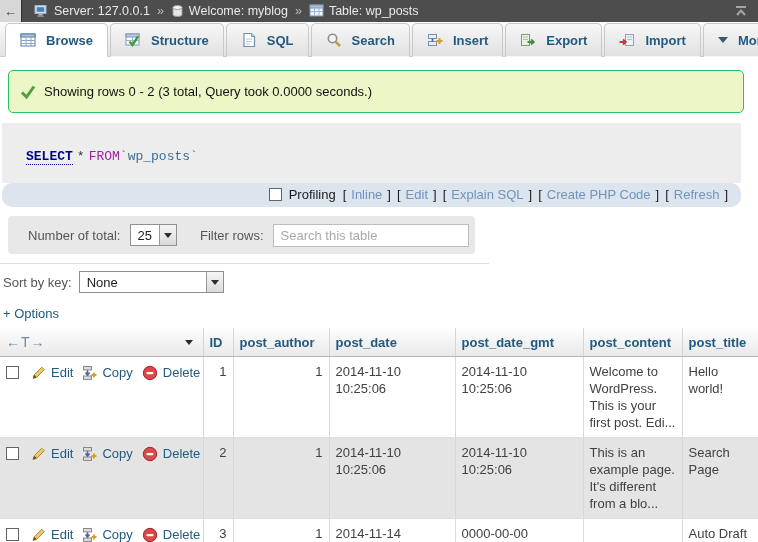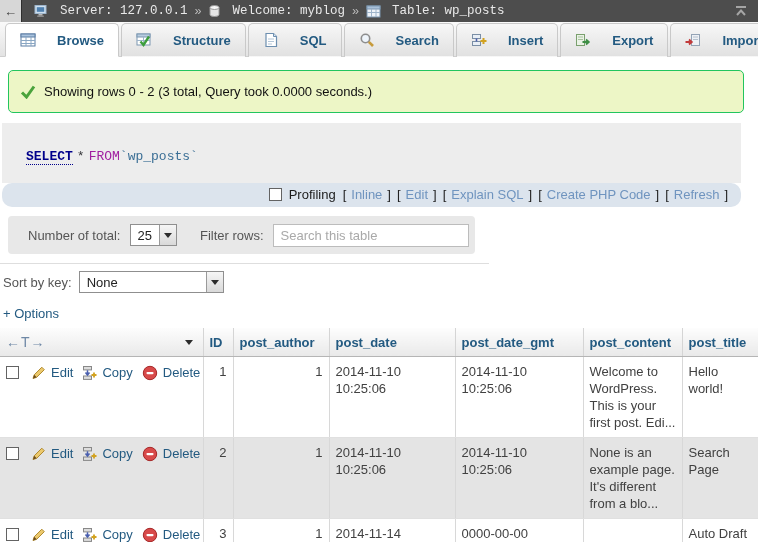--- a/index.html
+++ b/index.html
@@ -16,32 +16,32 @@
   .topbar {
     height: 22px; background: #4d4d4d; color: #e9e9e9;
     display: flex; align-items: center; font-size: 12.5px;
   }
   .nav-toggle {
     width: 22px; height: 22px; background: #d7d7d7; color: #3c3c3c;
     display: flex; align-items: center; justify-content: center;
     border-right: 1px solid #2e2e2e; cursor: pointer; font-size: 13px;
   }
   .crumbs { display: flex; align-items: center; gap: 5px; margin-left: 12px; }
-  .crumb { display: flex; align-items: flex-end; gap: 11px; cursor: pointer; font-family: Liberation Mono, monospace; }
+  .crumb { display: flex; align-items: flex-start; gap: 5px; cursor: pointer; }
   .crumb svg { display: block; }
   .sep { color: #bdbdbd; padding: 0 2px; }
   .collapse-btn { margin-left: auto; margin-right: 10px; cursor: pointer; display: flex; }
   
   .tabbar {
     height: 35px; background: linear-gradient(#fafafa, #e3e3e3);
     border-bottom: 1px solid #cfcfcf;
     display: flex; align-items: flex-end; padding-left: 5px;
   }
   .tab {
-    display: flex; align-items: center; gap: 21px;
+    display: flex; align-items: center; gap: 10px;
     height: 34px; margin-bottom: -1px; padding: 0 14px;
     font-weight: bold; font-size: 13px; color: #235a81;
     border: 1px solid #c9c9c9; border-bottom: 1px solid transparent;
     border-radius: 5px 5px 0 0;
     background: linear-gradient(#f7f7f7, #e1e1e1);
     margin-right: 2px; cursor: pointer; white-space: nowrap;
   }
   .tab.active { background: #fff; border-bottom: 1px solid #fff; }
   .tab svg { display: block; }
   .tri-down {
@@ -436,21 +436,21 @@
               <rect x="4.4" y="6.9" width="7.2" height="2.3" rx="1.1" fill="#fff"></rect>
             </svg>
           </span>
           <a>Delete</a>
         </span>
       </td>
       <td class="num">2</td>
       <td class="num">1</td>
       <td>2014-11-10 10:25:06</td>
       <td>2014-11-10 10:25:06</td>
-      <td>None is an example page. It's different from a blo...</td>
+      <td>This is an example page. It's different from a blo...</td>
       <td>Search Page</td>
     </tr>
 
     <tr class="data-row last row-white">
       <td>
         <span class="action-cell">
           <span class="cb"></span>
           <span class="icon">
             <svg width="15" height="15" viewBox="0 0 15 15">
               <path d="M2 13.5 L3.2 9.8 L10.8 2.2 L13.3 4.7 L5.7 12.3 Z" fill="#ecc96d" stroke="#b08a30"></path>

